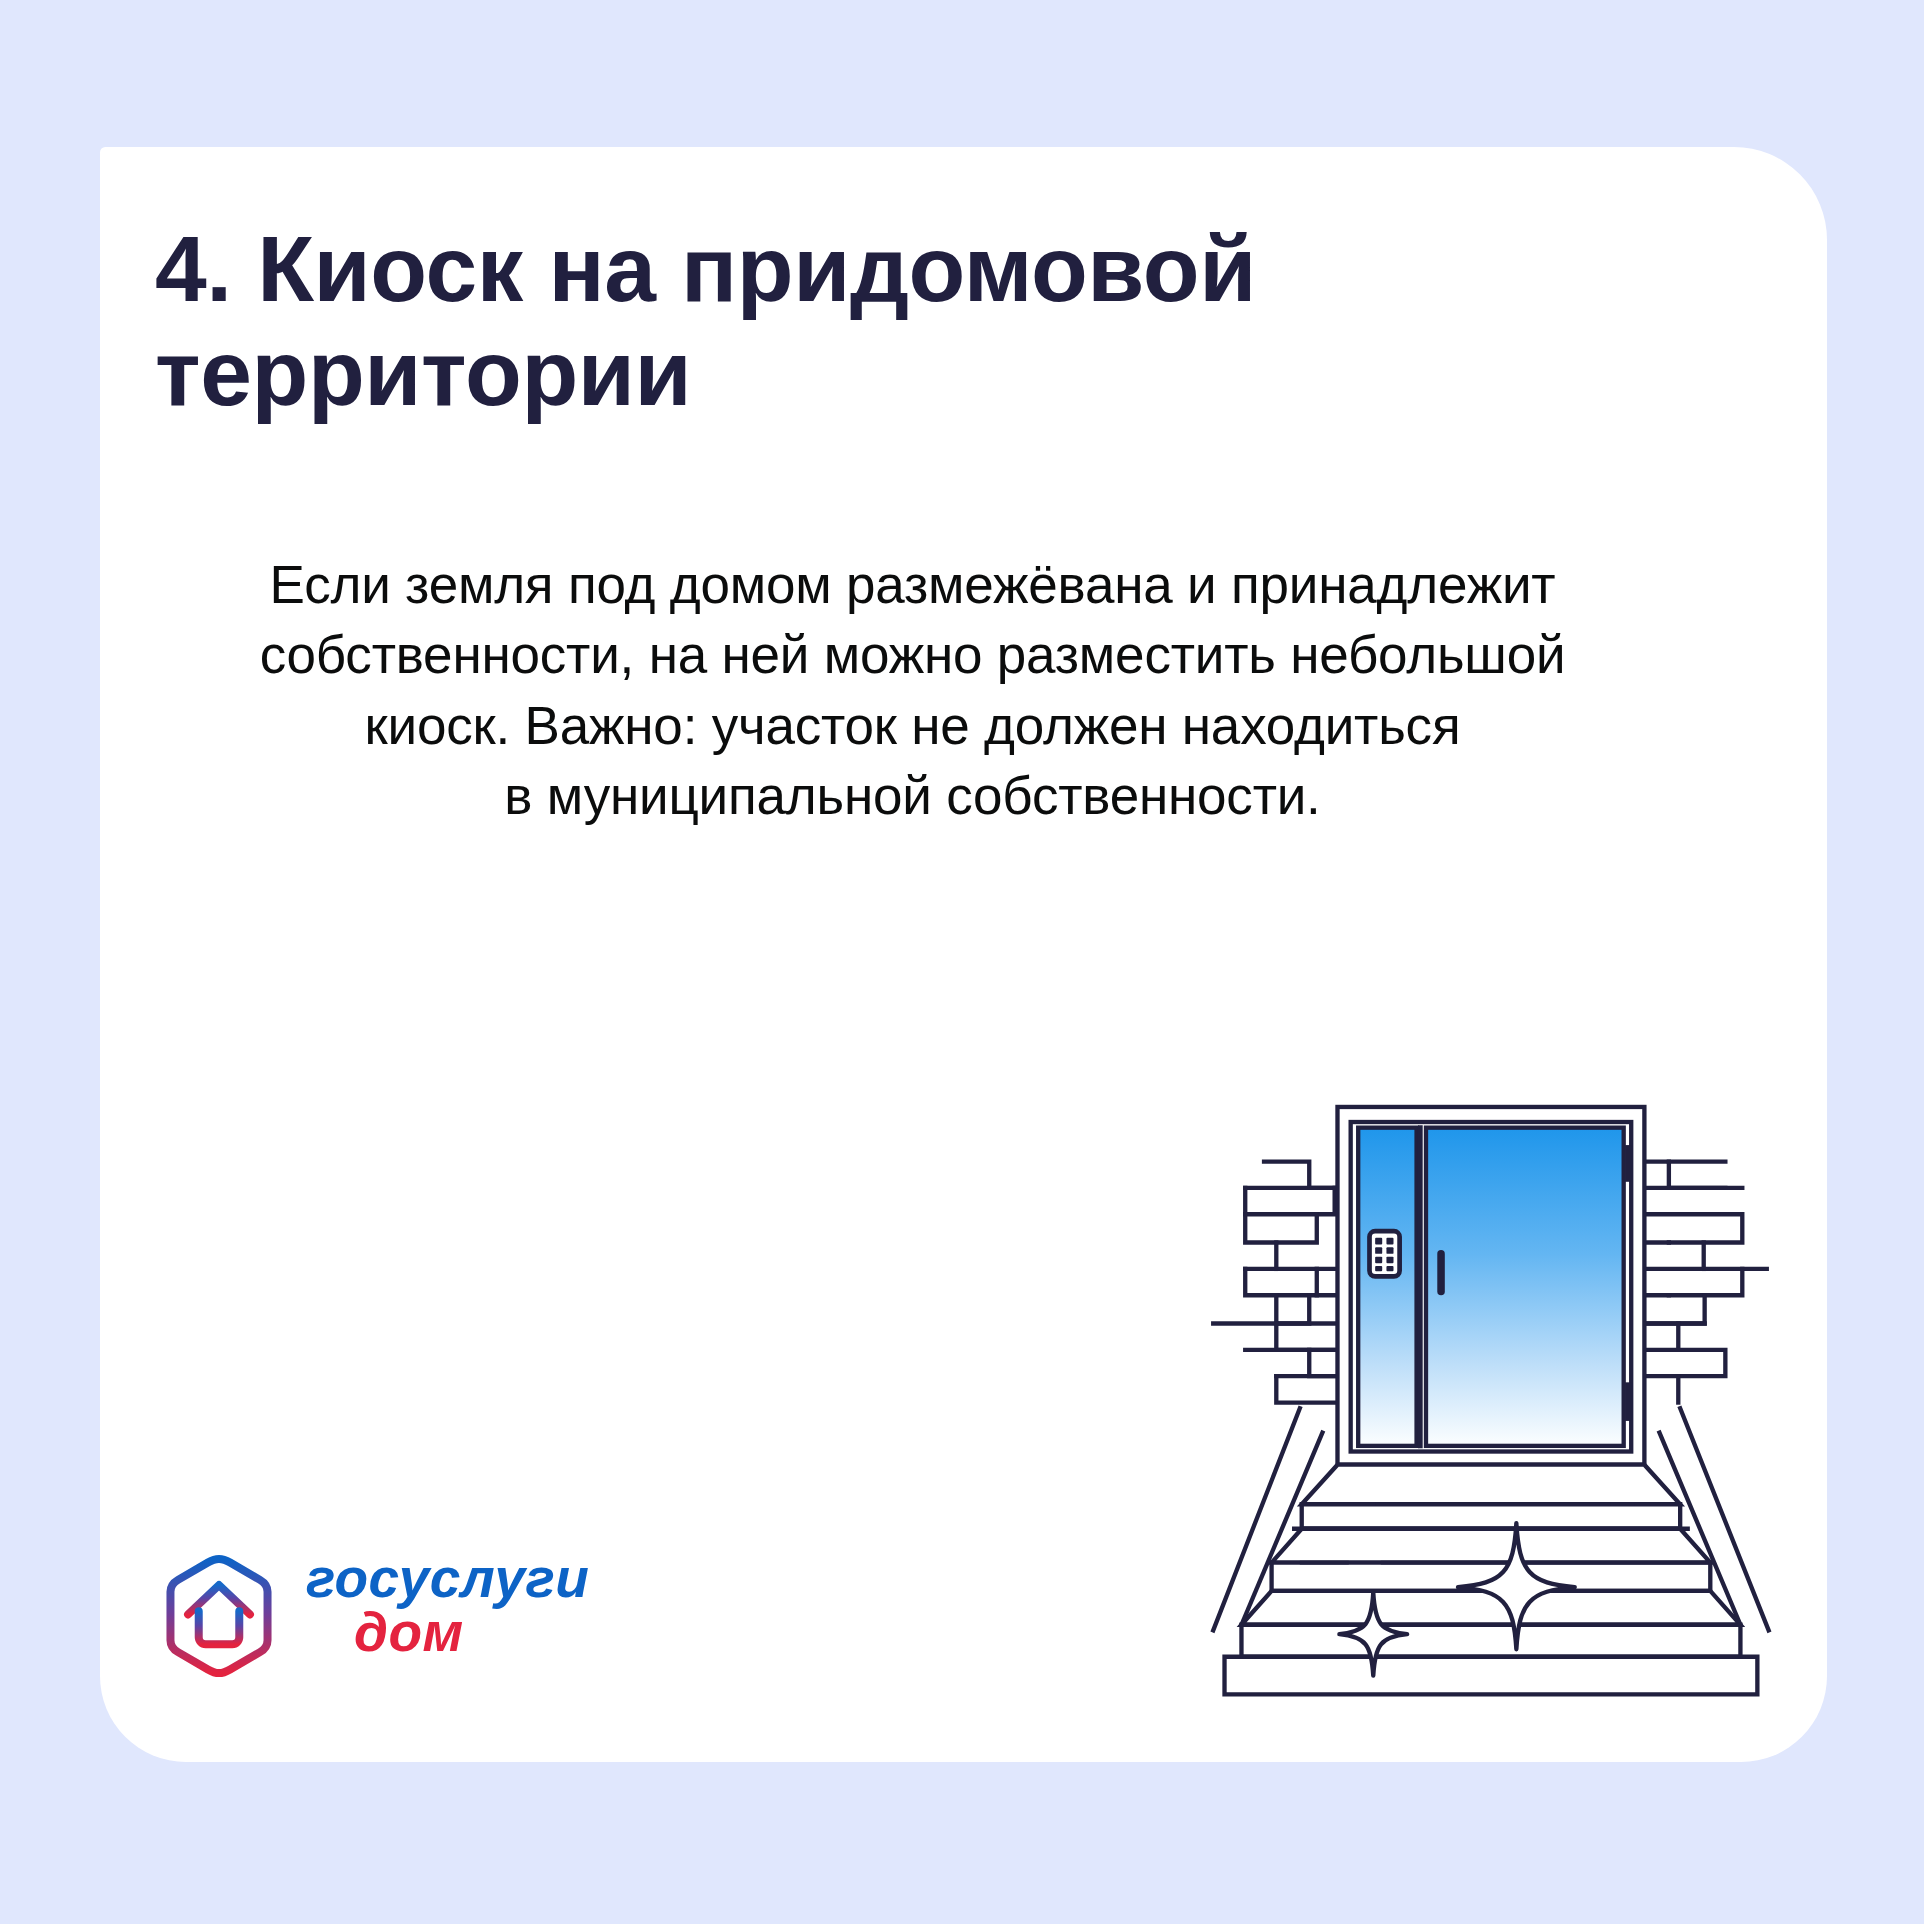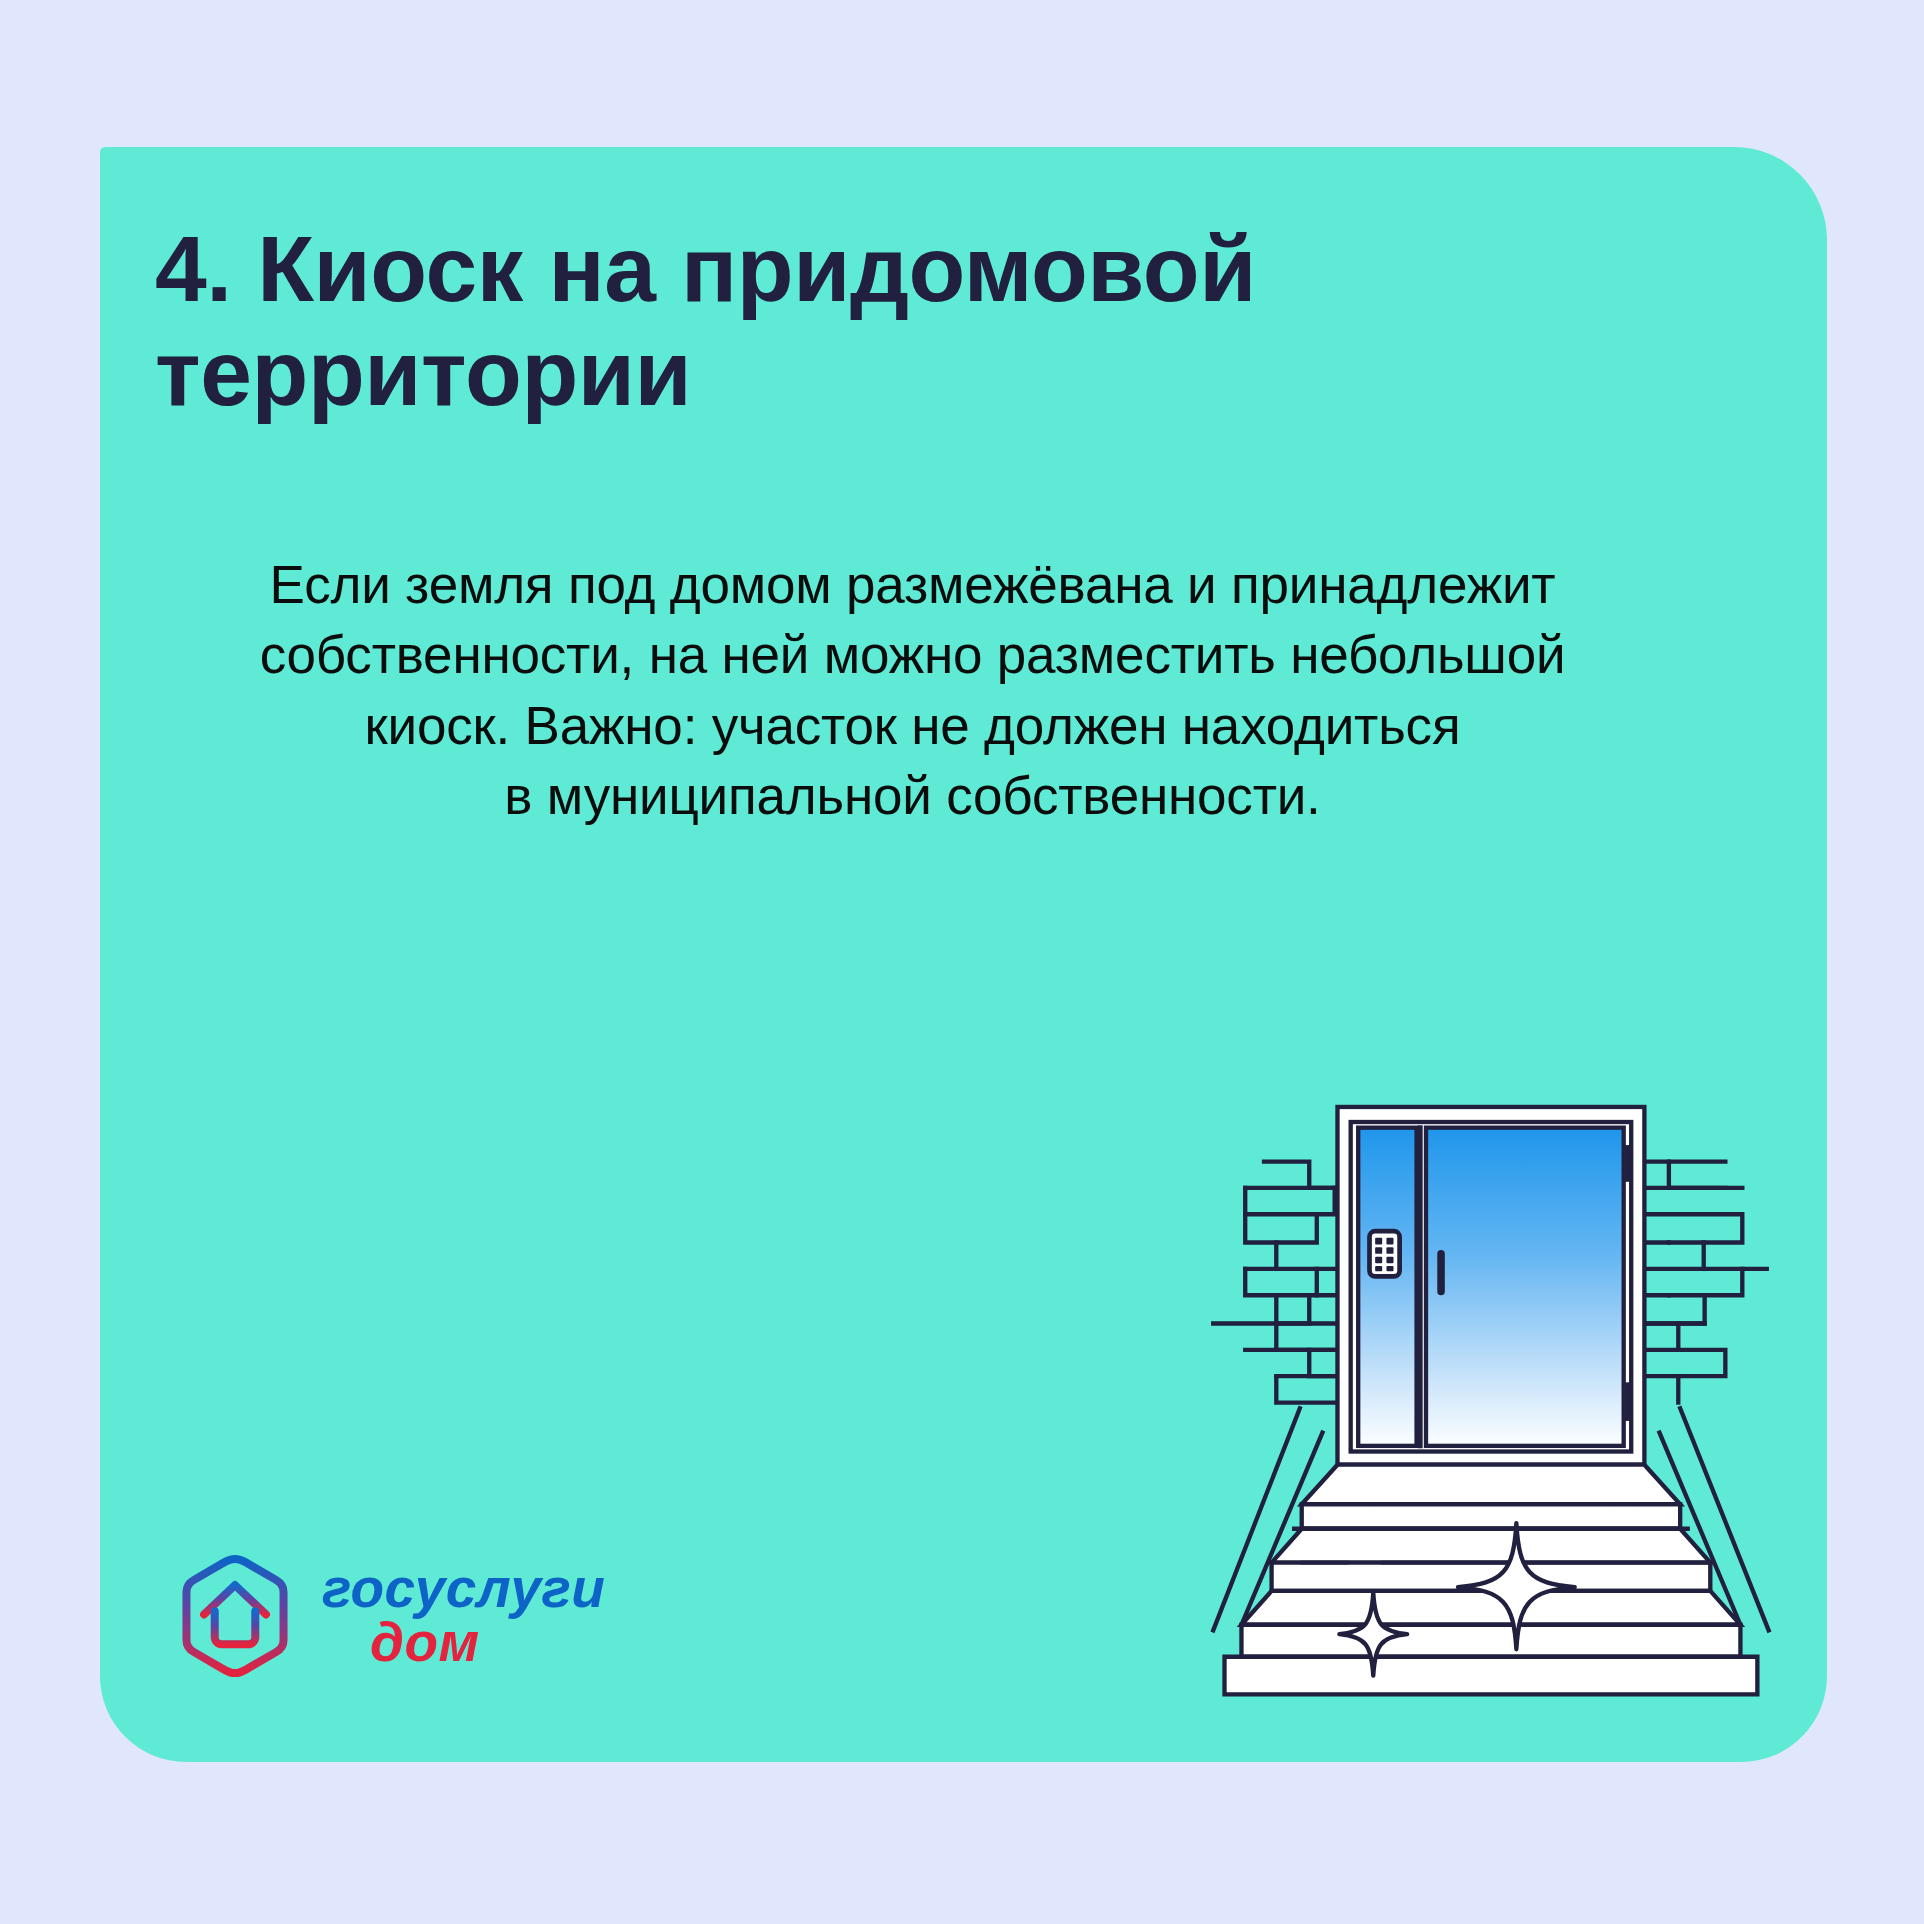--- a/index.html
+++ b/index.html
@@ -23,21 +23,21 @@
     height: 1925px;
   }
 
   
   .card {
     position: absolute;
     left: 100px;
     top: 147px;
     width: 1727px;
     height: 1615px;
-    background: #5eead4;
+    background: #ffffff;
     border-radius: 5.3px 93px 86px 86px;
     overflow: hidden;
   }
 
   
   .title {
     position: absolute;
     left: 55px;
     top: 70px;
     width: 1319px;
@@ -59,24 +59,23 @@
     font-weight: 400;
     color: #0b0c0c;
     letter-spacing: -0.2px;
     text-align: center;
   }
   .body-copy .ln { display: block; white-space: nowrap; }
 
   
   .logo {
     position: absolute;
-    left: 71px;
+    left: 55px;
     bottom: 82px;
     display: flex;
-    align-items: center;
     gap: 23px;
   }
   .logo-mark { width: 128px; height: 128px; display: block; flex: none; }
   .logo-words { display: flex; flex-direction: column; line-height: 0.98; }
   .logo-word-top {
     font-size: 55px;
     font-weight: 700;
     font-style: italic;
     letter-spacing: 0.4px;
     color: #0d63c6;

